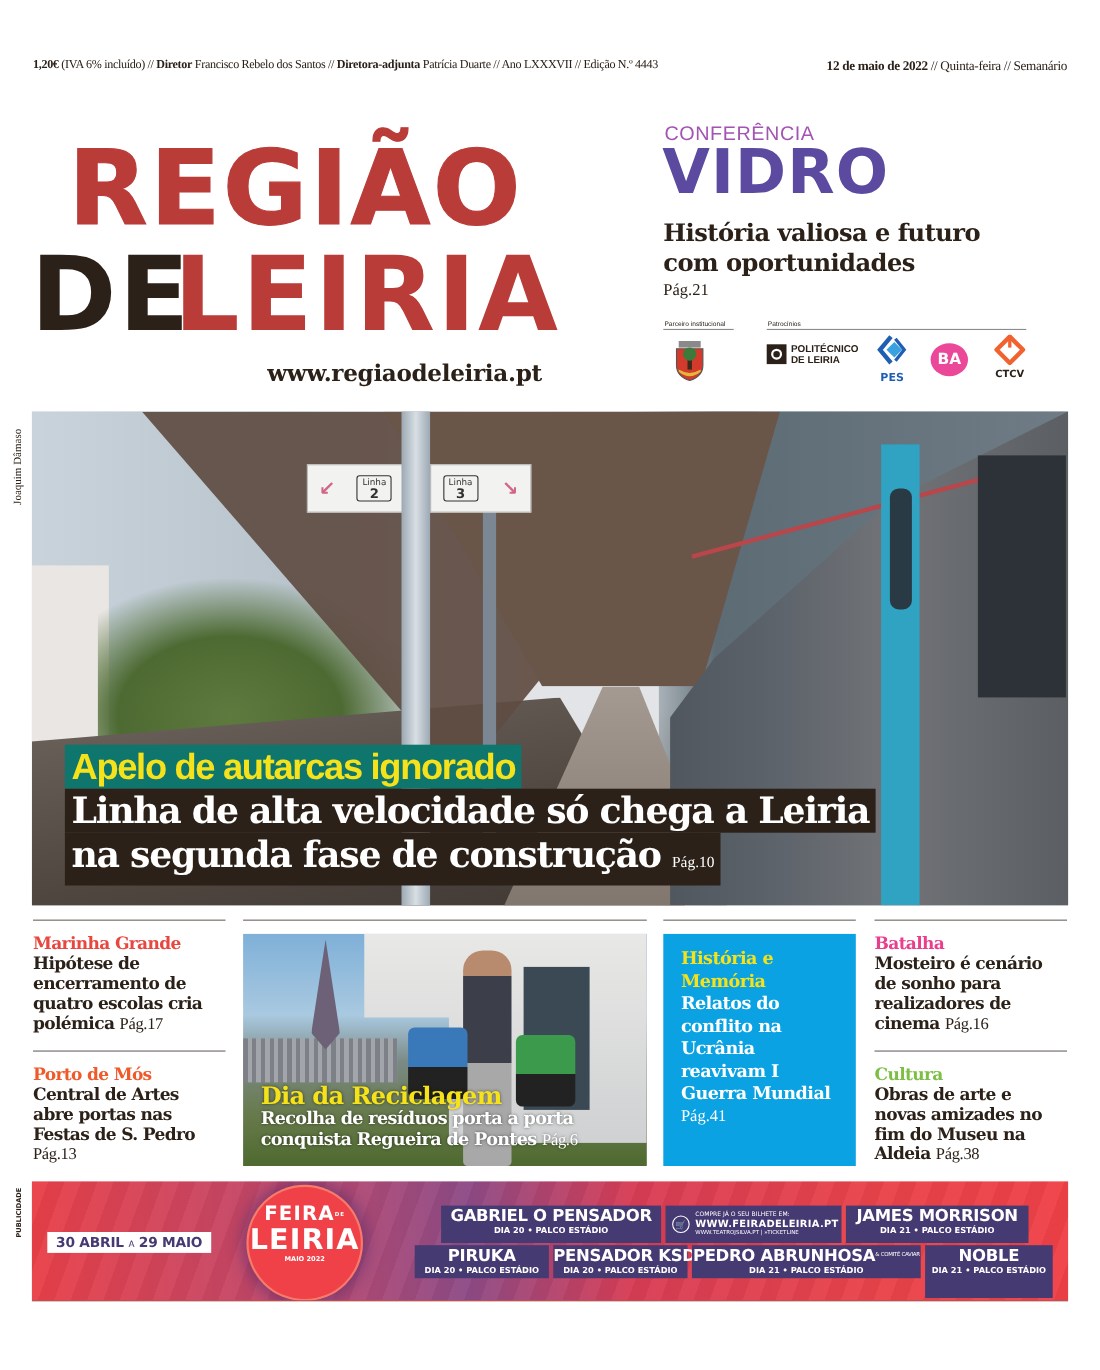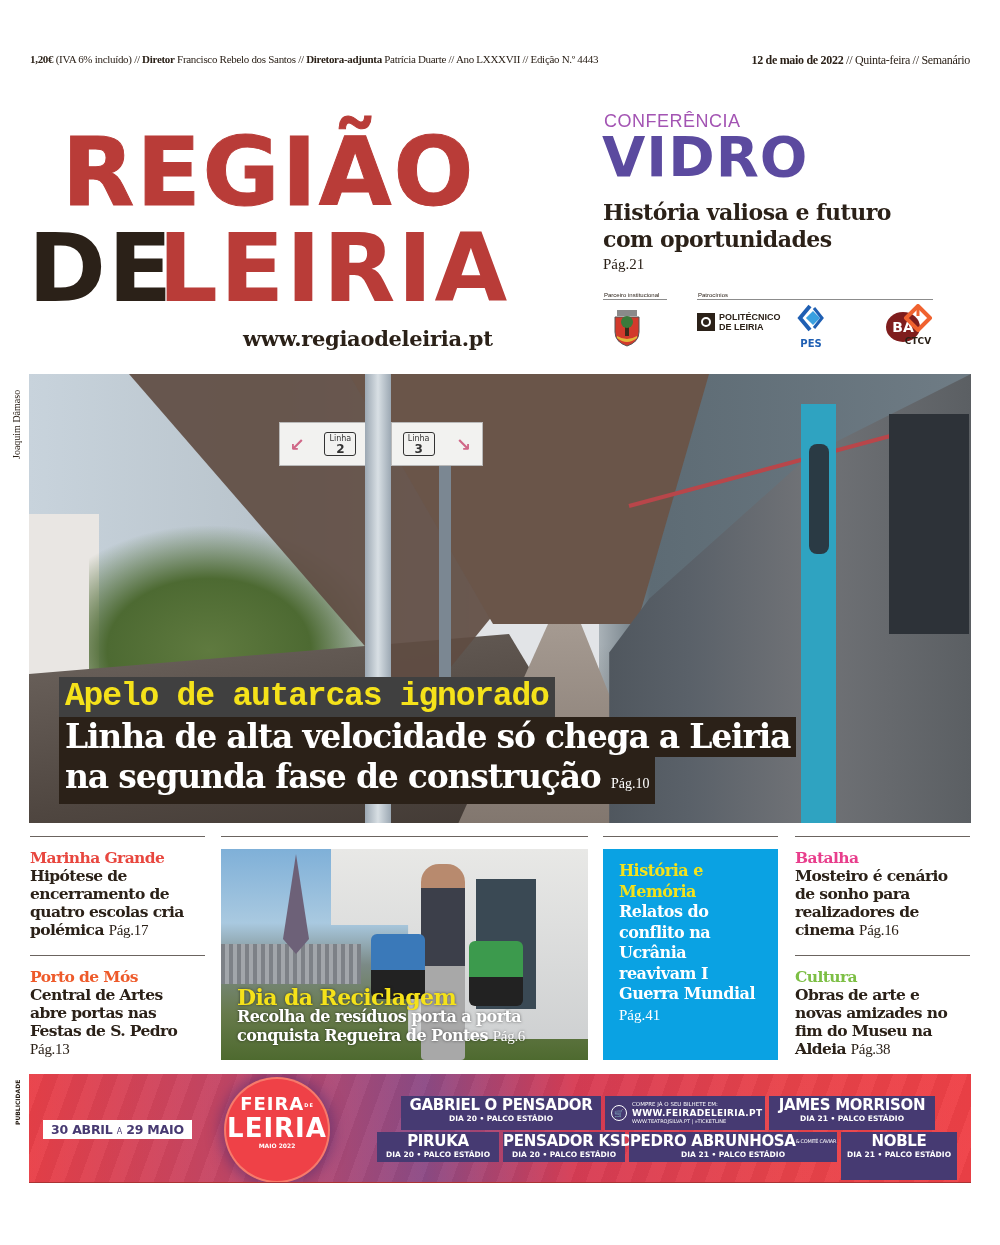--- a/index.html
+++ b/index.html
@@ -30,21 +30,21 @@
   .partner-label { top: 292px; font-family: "Liberation Sans", sans-serif; font-size: 6px; color: #2b2118; }
   .partner-line { top: 299px; height: 1px; background: #8c8c8c; }
 
   .coat { left: 611px; top: 308px; width: 32px; height: 40px; }
   .poli { left: 697px; top: 312px; display: flex; align-items: center; gap: 4px; }
   .poli-box { width: 18px; height: 18px; background: #2b2118; display: flex; align-items: center; justify-content: center; }
   .poli-box span { width: 10px; height: 10px; border: 2px solid #fff; border-radius: 50%; display: block; }
   .poli-text { font-family: "Liberation Sans", sans-serif; font-weight: bold; font-size: 9px; line-height: 10px; color: #2b2118; }
   .pes { left: 795px; top: 304px; width: 32px; text-align: center; }
   .pes-txt { font-family: "DejaVu Sans", sans-serif; font-weight: bold; font-size: 10px; color: #1f5fb3; }
-  .ba { left: 846px; top: 312px; width: 34px; height: 30px; border-radius: 50%; background: #7f1d1d; color: #fff; font-family: "DejaVu Sans", sans-serif; font-weight: bold; font-size: 14px; display: flex; align-items: center; justify-content: center; margin-left: 40px; }
+  .ba { left: 846px; top: 312px; width: 34px; height: 30px; border-radius: 50%; background: #ec4899; color: #fff; font-family: "DejaVu Sans", sans-serif; font-weight: bold; font-size: 14px; display: flex; align-items: center; justify-content: center; }
   .ctcv { left: 902px; top: 304px; width: 32px; text-align: center; }
   .ctcv-txt { font-family: "DejaVu Sans", sans-serif; font-weight: bold; font-size: 9px; color: #2b2118; }
 
   
   .credit { left: 11px; top: 375px; width: 14px; height: 84px; }
   .credit span { display: block; transform: rotate(-90deg); transform-origin: left top; position: absolute; left: 0; top: 84px; white-space: nowrap; font-family: "Liberation Serif", serif; font-size: 10px; color: #2b2118; }
   .hero { left: 29px; top: 374px; width: 942px; height: 449px; overflow: hidden;
     background:
       linear-gradient(180deg, rgba(0,0,0,0) 60%, rgba(60,55,50,0.4) 100%),
       linear-gradient(90deg, #c8d3dc 0%, #b9c4cc 25%, #d9dde1 45%, #ccd2d6 58%, #5d6b74 66%, #6f7c85 100%);
@@ -62,21 +62,21 @@
   .hero .train-win { position: absolute; left: 860px; top: 40px; width: 80px; height: 220px; background: #2d3238; }
   .hero .door { position: absolute; left: 772px; top: 30px; width: 35px; height: 419px; background: #2fa3c1; }
   .hero .door-win { position: absolute; left: 780px; top: 70px; width: 20px; height: 110px; background: #2a3a44; border-radius: 8px; }
   .hero .stripe { position: absolute; left: 600px; top: 130px; width: 342px; height: 4px; background: #b8464a; transform: rotate(-15deg); transform-origin: left; }
   .sign { position: absolute; top: 48px; height: 44px; background: #f2f2f0; border: 1px solid #b9b9b9; display: flex; align-items: center; justify-content: space-around; }
   .sign .box { border: 1.5px solid #333; border-radius: 3px; padding: 1px 4px; text-align: center; font-family: "DejaVu Sans", sans-serif; font-size: 8px; color: #333; line-height: 10px; }
   .sign .box b { font-size: 12px; display: block; }
   .sign .arrow { color: #d06787; font-size: 18px; font-weight: bold; font-family: "DejaVu Sans", sans-serif; }
 
   .hl-block { position: absolute; left: 59px; }
-  .hl-kicker { top: 677px; background: #404040; color: #f5e21a; font-family: Liberation Mono, monospace; font-weight: bold; font-size: 33px; line-height: 40px; padding: 0 6px; letter-spacing: -1.2px; }
+  .hl-kicker { top: 677px; background: #0f766e; color: #f5e21a; font-family: Liberation Sans, sans-serif; font-weight: bold; font-size: 33px; line-height: 40px; padding: 0 6px; letter-spacing: -1.2px; }
   .hl-line { background: #2b2118; color: #ffffff; font-family: "DejaVu Serif", serif; font-weight: bold; font-size: 33px; line-height: 40px; padding: 0 6px; letter-spacing: -1.2px; white-space: nowrap; }
   .hl-line1 { top: 717px; }
   .hl-line2 { top: 757px; }
   .hl-page { font-family: "Liberation Serif", serif; font-weight: normal; font-size: 14px; letter-spacing: 0; }
 
   
   .rule { height: 1px; background: #6b6460; }
   .story { position: absolute; }
   .kicker { font-family: "DejaVu Serif", serif; font-weight: bold; font-size: 15.5px; line-height: 18px; letter-spacing: -0.6px; }
   .st-head { font-family: "DejaVu Serif", serif; font-weight: bold; font-size: 15.5px; line-height: 18px; color: #2b2118; letter-spacing: -0.6px; }

